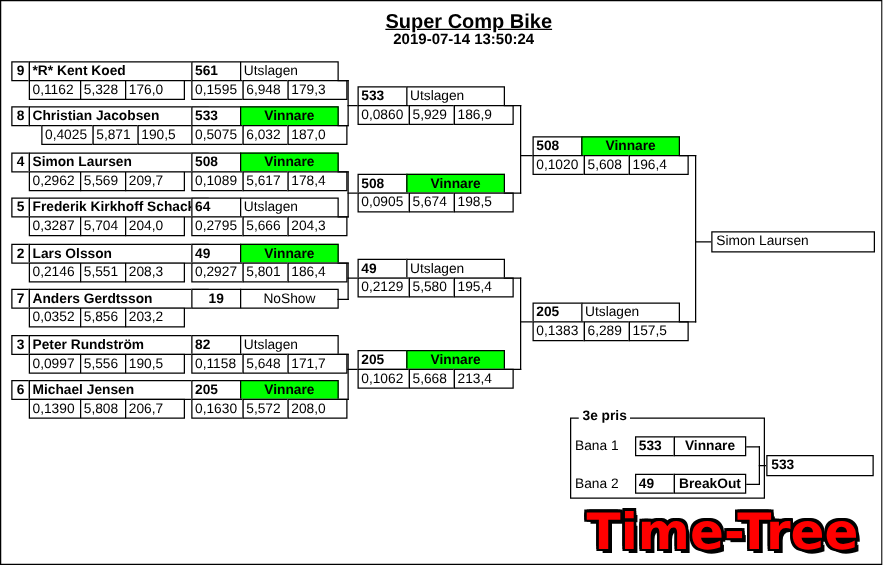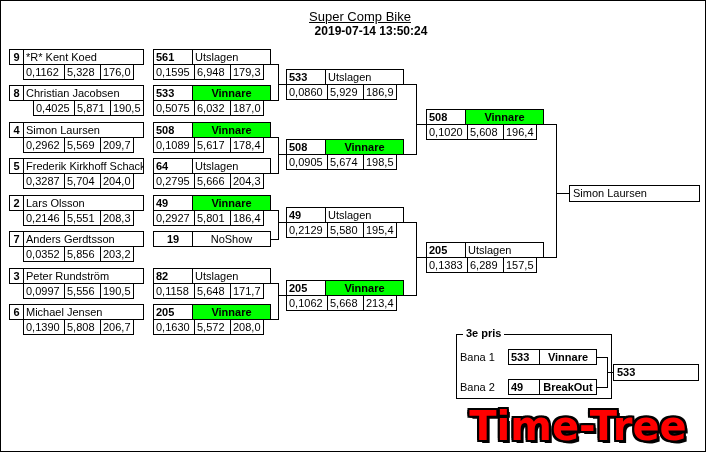--- a/index.html
+++ b/index.html
@@ -11,31 +11,31 @@
   }
   .abs { position:absolute; }
   .row { display:flex; }
   .r2 { margin-top:-1px; }
   .cell {
     border:1px solid #000; background:#fff; height:16px; line-height:14px;
     padding:0 2px; white-space:nowrap; overflow:hidden;
   }
   .cell + .cell { margin-left:-1px; }
   .sd { width:15px; font-weight:bold; text-align:center; padding:0; }
-  .nm { width:121px; }
+  .nm { width:144px;font-weight:bold; }
   .cr { width:40px; font-weight:bold; }
   .oc { width:79px; }
   .oc.win { background:#00ff00; font-weight:bold; text-align:center; }
-  .d1 { width:42px; } .d2 { width:37px; } .d3 { width:34px; }
+  .d1 { width:42px; } .d2 { width:37px; } .d3 { width:48px; }
   .line { position:absolute; background:#000; }
   .hl { height:1px; }
   .vl { width:1px; }
   .title {
-    position:absolute; left:189px; top:8px; width:340px; text-align:center;
-    font-size:13px; font-weight:normal; text-decoration:underline;
+    position:absolute; left:204px; top:8px; width:340px; text-align:center;
+    font-size:16px; font-weight:bold; text-decoration:underline;
   }
   .timestamp {
     position:absolute; left:200px; top:23px; width:340px; text-align:center;
     font-size:12px; font-weight:bold;
   }
   .champ {
     position:absolute; left:568px; top:184px; width:131px; height:17px;
     border:1px solid #000; line-height:15px; padding:0 3px; background:#fff;
     white-space:nowrap; overflow:hidden;
   }

